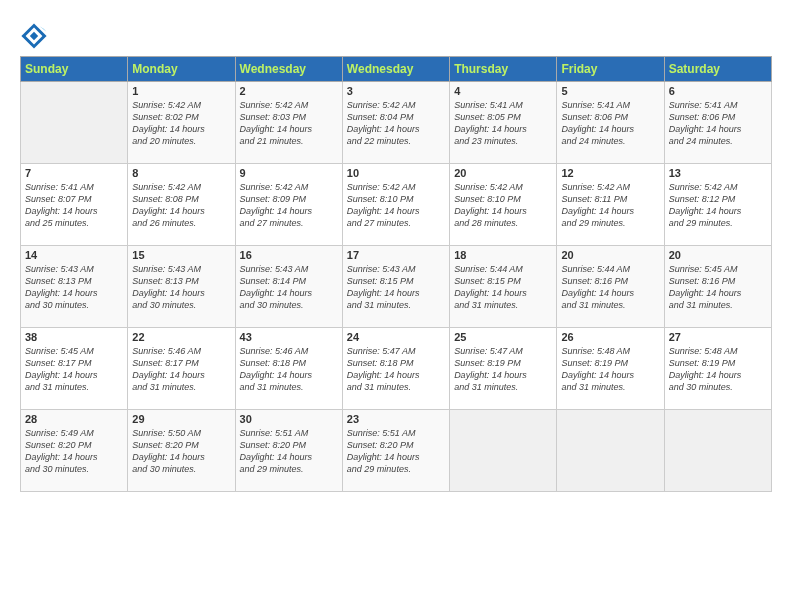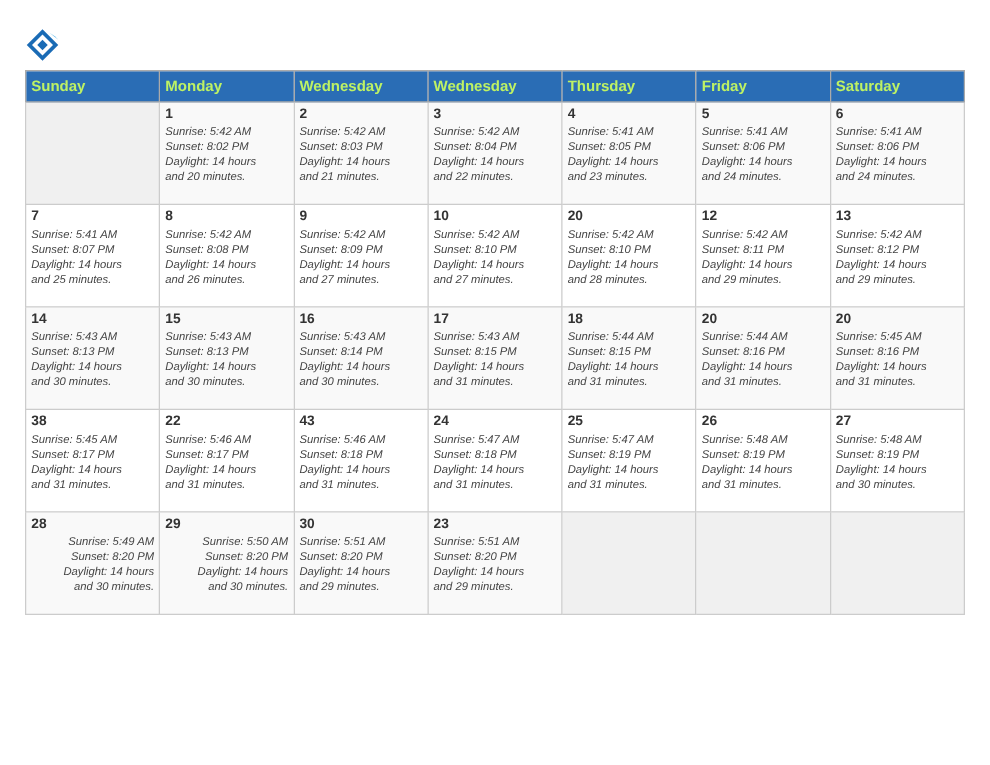--- a/index.html
+++ b/index.html
@@ -326,28 +326,28 @@
             <span class="day-num">27</span>
             <div class="cell-info" style="white-space: pre-line;">Sunrise: 5:48 AM
 Sunset: 8:19 PM
 Daylight: 14 hours
 and 30 minutes.</div>
           </td>
         </tr>
         <tr>
           <td>
             <span class="day-num">28</span>
-            <div class="cell-info" style="white-space: pre-line; text-align: right;">Sunrise: 5:49 AM
+            <div class="cell-info" style="white-space: pre-line;">Sunrise: 5:49 AM
 Sunset: 8:20 PM
 Daylight: 14 hours
 and 30 minutes.</div>
           </td>
           <td>
             <span class="day-num">29</span>
-            <div class="cell-info" style="white-space: pre-line; text-align: right;">Sunrise: 5:50 AM
+            <div class="cell-info" style="white-space: pre-line;">Sunrise: 5:50 AM
 Sunset: 8:20 PM
 Daylight: 14 hours
 and 30 minutes.</div>
           </td>
           <td>
             <span class="day-num">30</span>
             <div class="cell-info" style="white-space: pre-line;">Sunrise: 5:51 AM
 Sunset: 8:20 PM
 Daylight: 14 hours
 and 29 minutes.</div>

